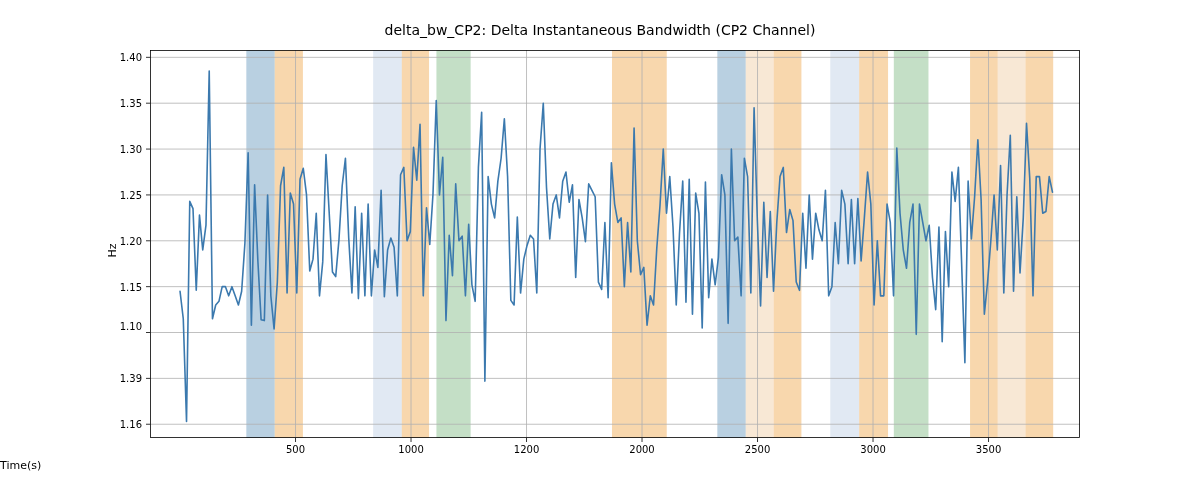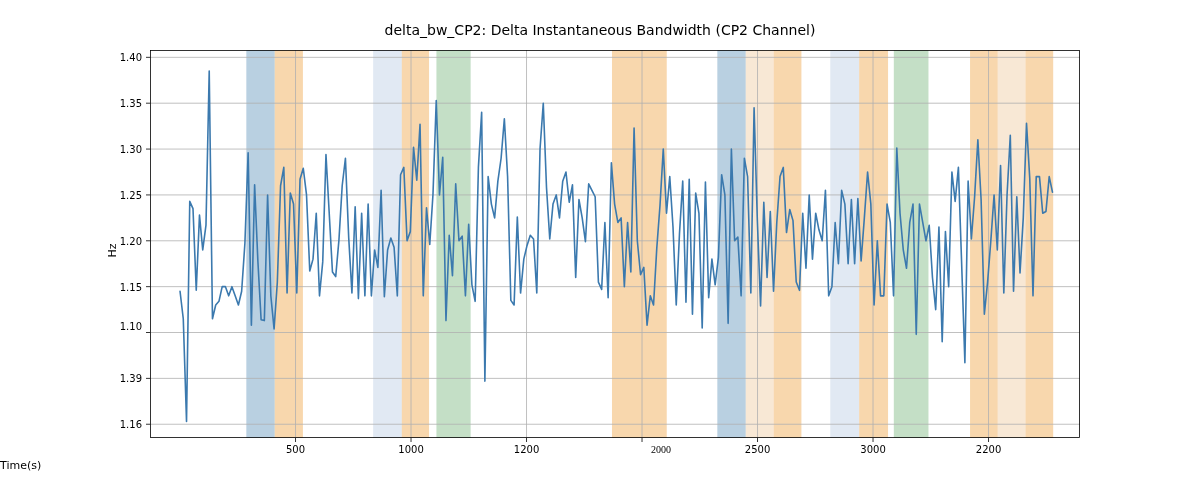--- a/index.html
+++ b/index.html
@@ -163,21 +163,21 @@
         <line x1="0" y1="99.06382978723394" x2="-4" y2="99.06382978723394" stroke="#000" stroke-width="0.8"></line>
         <line x1="0" y1="53.20094562647739" x2="-4" y2="53.20094562647739" stroke="#000" stroke-width="0.8"></line>
         <line x1="0" y1="7.3380614657210685" x2="-4" y2="7.3380614657210685" stroke="#000" stroke-width="0.8"></line>
       </svg>
   </div>
 
   <div class="xtick-labels" id="xtick-labels">
       <div class="xtick-label" style="left: 145.529px;">500</div>
       <div class="xtick-label" style="left: 261.028px;">1000</div>
       <div class="xtick-label" style="left: 376.528px;">1200</div>
-      <div class="xtick-label" style="left: 511px; font-family: Liberation Serif, serif;">2000</div>
+      <div class="xtick-label" style="left: 492px;">2000</div>
       <div class="xtick-label" style="left: 607.526px;">2500</div>
       <div class="xtick-label" style="left: 723.025px;">3000</div>
-      <div class="xtick-label" style="left: 838.525px;">2200</div>
+      <div class="xtick-label" style="left: 838.525px;">3500</div>
     </div>
 
   <div class="xlabel">Time(s)</div>
 
 </div>
 
 </body></html>

